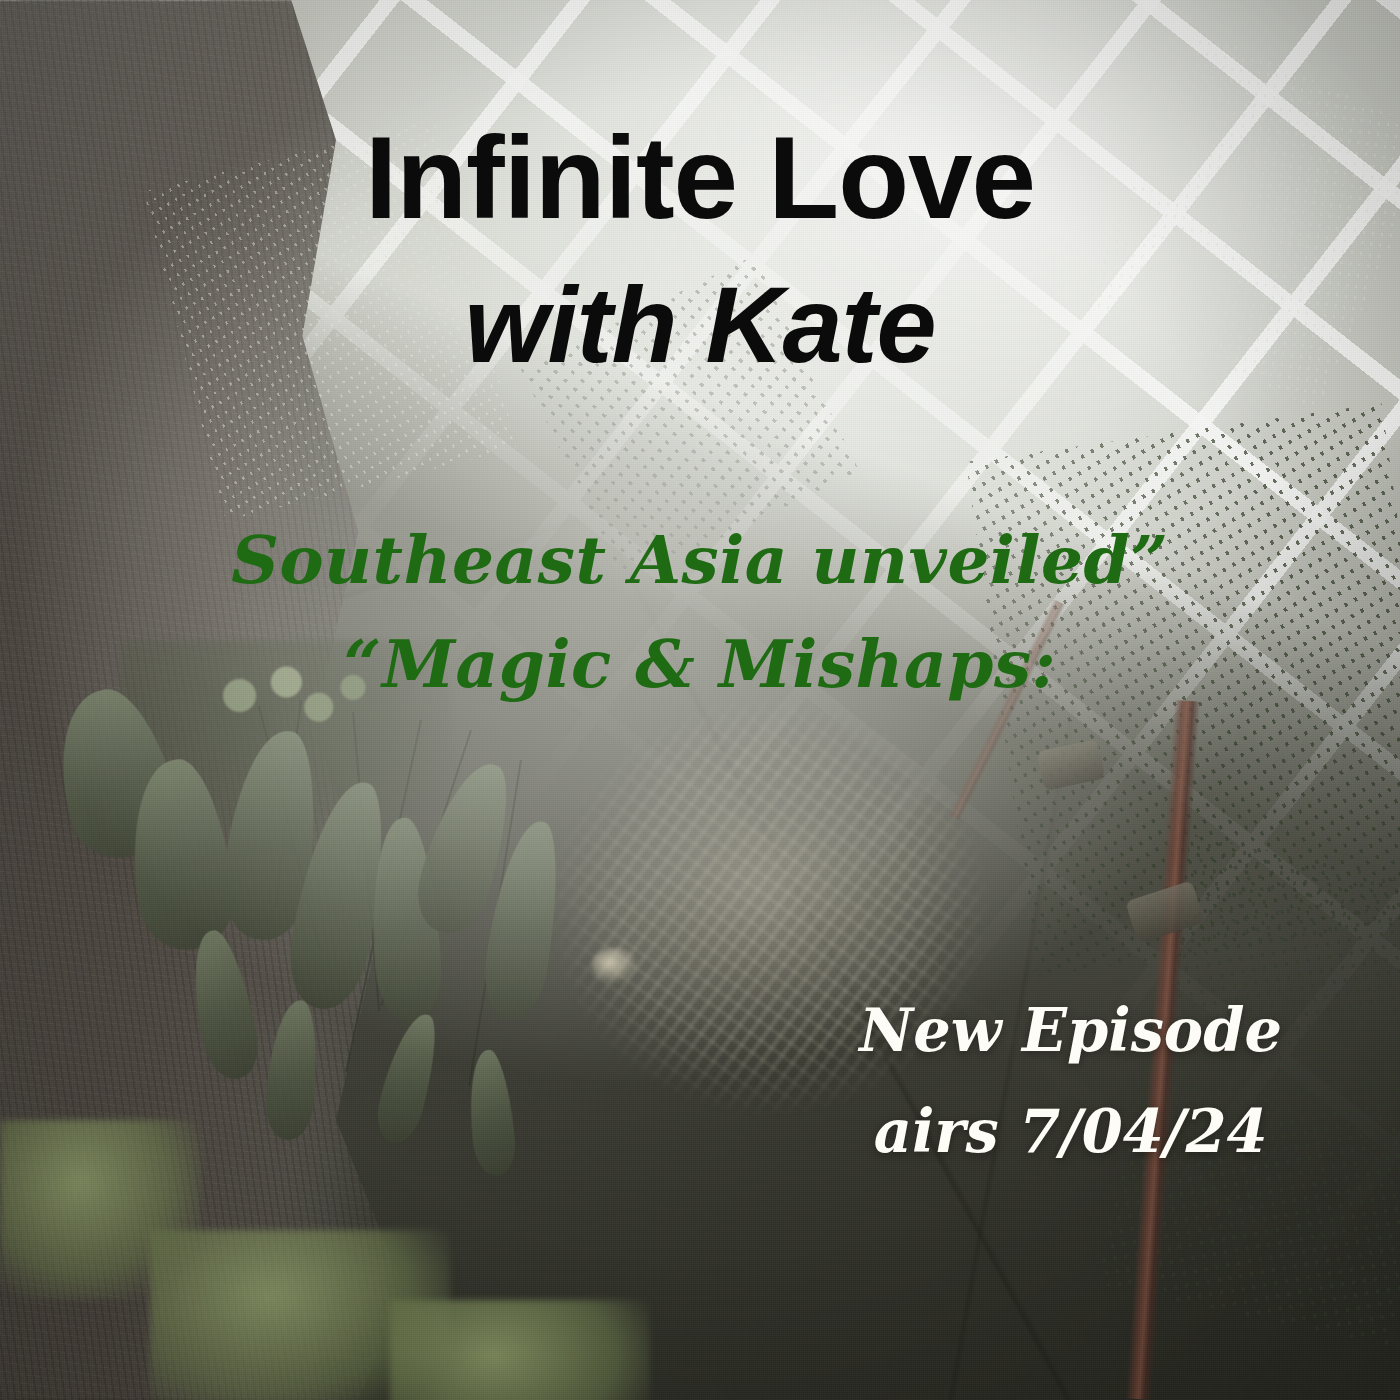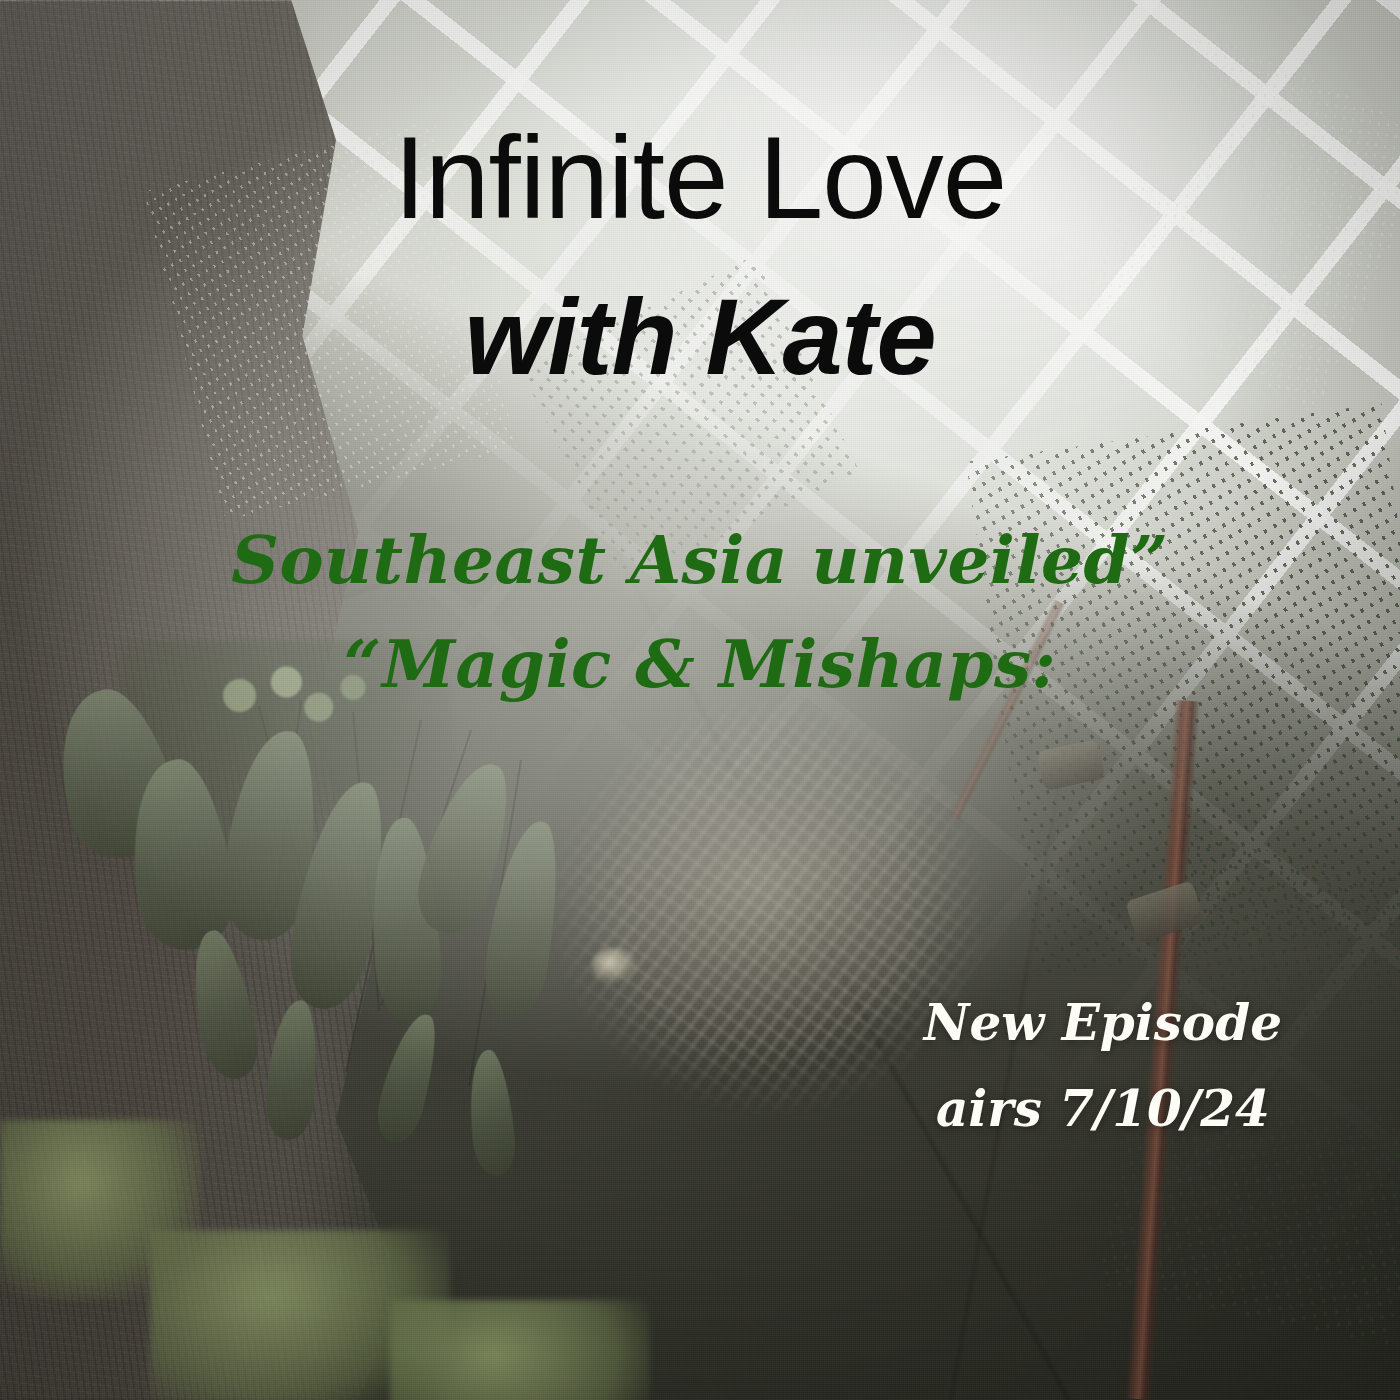--- a/index.html
+++ b/index.html
@@ -191,32 +191,32 @@
 
   #title-block {
     position: absolute;
     left: 0; right: 0;
     top: 118px;
     text-align: center;
     color: #0b0b0b;
   }
   #title-main {
     font-family: "Liberation Sans", sans-serif;
-    font-weight: 400;
+    font-weight: 700;
     font-size: 116px;
     line-height: 1.04;
     letter-spacing: -1px;
   }
   #title-sub {
     font-family: "Liberation Sans", sans-serif;
     font-weight: 700;
     font-style: italic;
     font-size: 108px;
     line-height: 1.12;
-    margin-top: 38px;
+    margin-top: 26px;
     letter-spacing: -1px;
   }
 
   #episode-title {
     position: absolute;
     left: 0; right: 0;
     top: 508px;
     text-align: center;
     font-family: "DejaVu Serif", serif;
     font-weight: 700;
@@ -229,21 +229,21 @@
   #episode-title .line { display: block; }
 
   #airtime-block {
     position: absolute;
     right: 118px;
     top: 980px;
     text-align: center;
     font-family: "DejaVu Serif", serif;
     font-weight: 700;
     font-style: italic;
-    font-size: 50px;
+    font-size: 59px;
     line-height: 1.72;
     color: #fdfcf6;
     text-shadow: 0 2px 10px rgba(0,0,0,.35);
   }
   #airtime-block .line { display: block; }
 </style>
 </head>
 <body>
 
 <div id="poster">
@@ -308,16 +308,16 @@
     <div id="title-sub">with Kate</div>
   </div>
 
   <div id="episode-title">
     <span class="line">Southeast Asia unveiled”</span>
     <span class="line">“Magic &amp; Mishaps:</span>
   </div>
 
   <div id="airtime-block">
     <span class="line">New Episode</span>
-    <span class="line">airs 7/10/24</span>
+    <span class="line">airs 7/04/24</span>
   </div>
 
 </div>
 
 </body></html>

